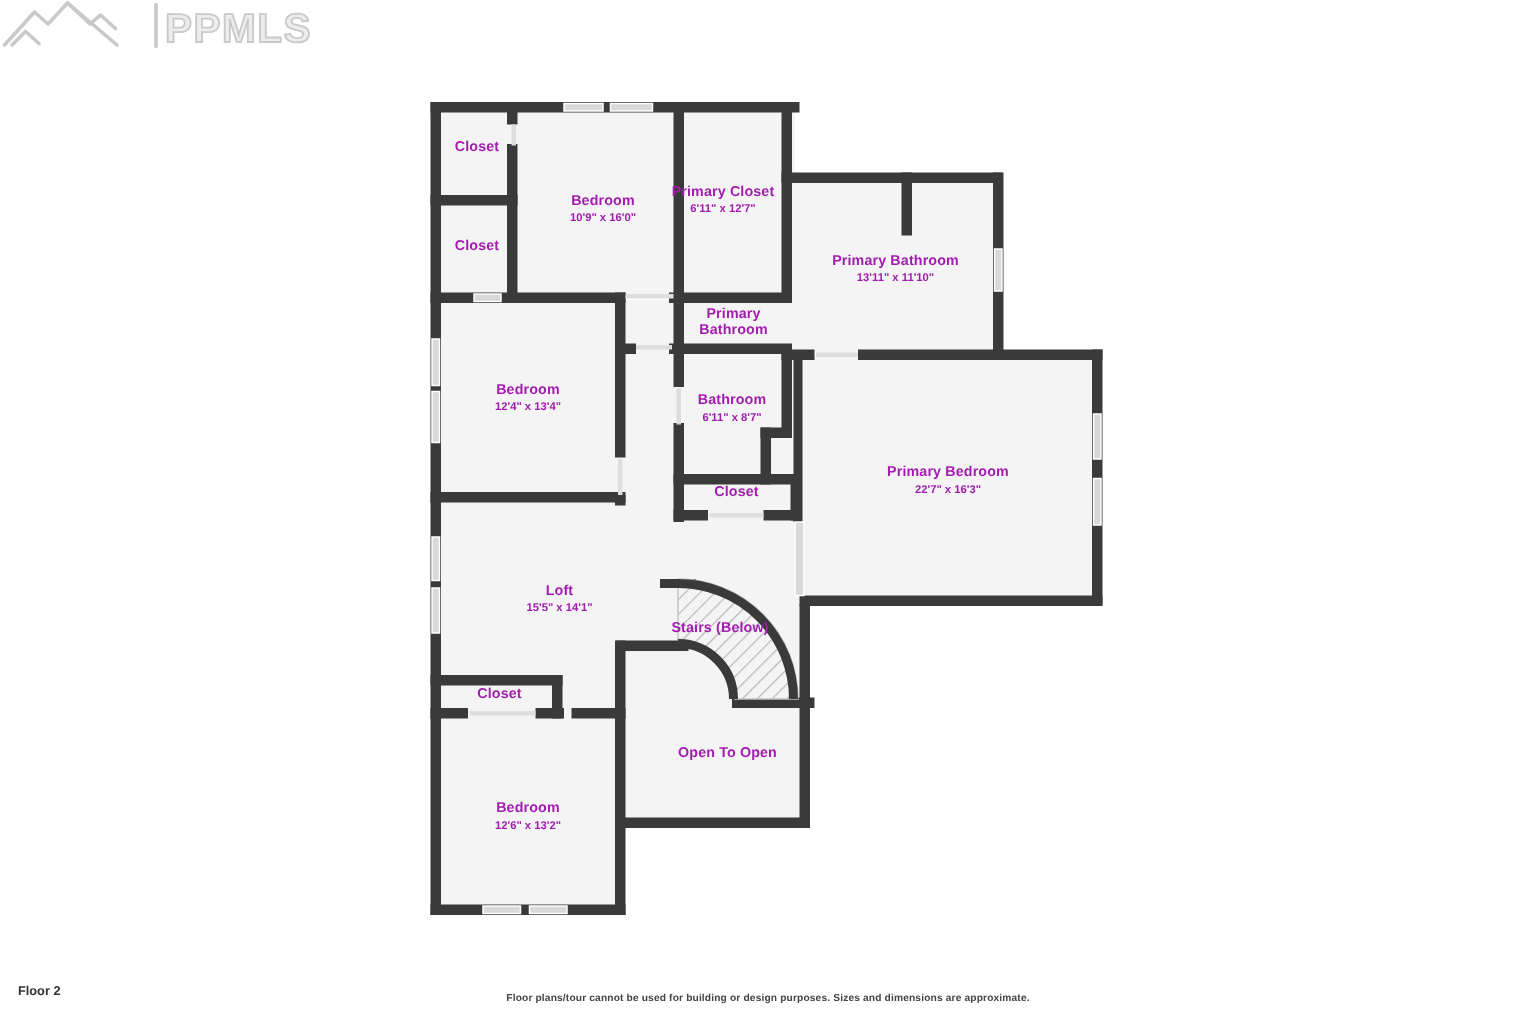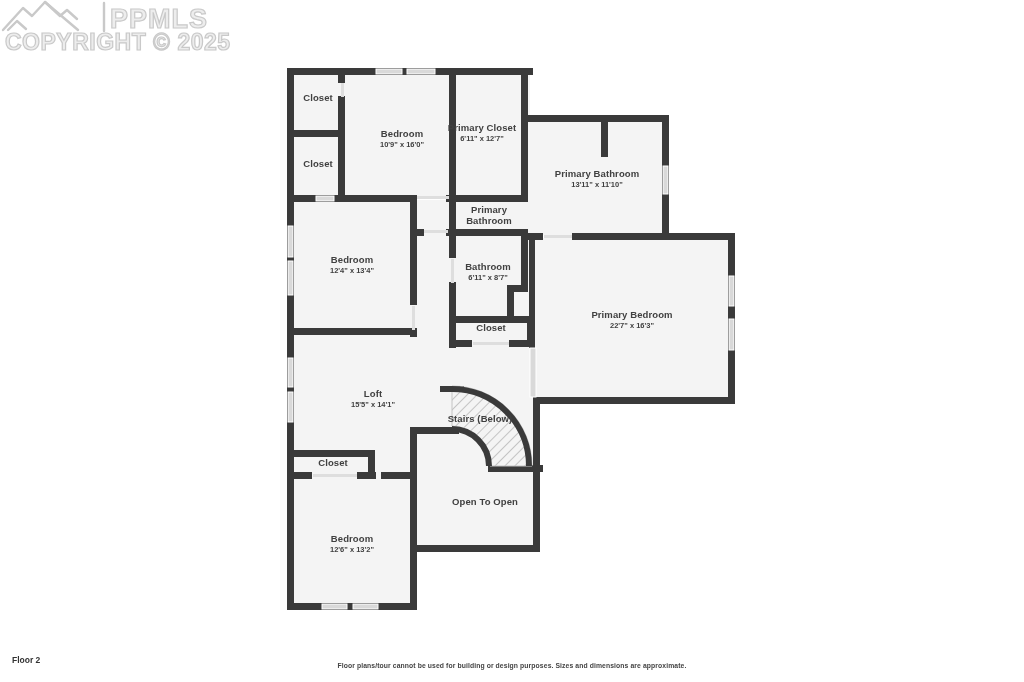--- a/index.html
+++ b/index.html
@@ -12,21 +12,21 @@
   .wm{position:absolute;left:0;top:0;width:230px;height:62px;}
   .wm-text{
     position:absolute;font-weight:700;color:rgba(190,190,190,0.28);
     -webkit-text-stroke:1.2px #c9c9c9;letter-spacing:1px;white-space:nowrap;
   }
   .wm-brand{left:110px;top:4px;font-size:27px;}
   .wm-copy{left:5px;top:29px;font-size:23px;letter-spacing:0.5px;}
   
   .room-label{
     position:absolute;transform:translate(-50%,-50%);text-align:center;
-    color:#404040;white-space:nowrap;pointer-events:none;
+    color:#a21caf;white-space:nowrap;pointer-events:none;
   }
   .room-label.wrap{white-space:normal;width:62px;}
   .room-name{font-size:9.5px;font-weight:700;line-height:1.18;letter-spacing:0.1px;}
   .room-dims{font-size:7.5px;font-weight:700;line-height:1.2;margin-top:1px;}
   .room-dims:empty{display:none;}
   
   .floor-label{position:absolute;left:12px;top:655px;font-size:8.5px;font-weight:700;color:#333;}
   .disclaimer{position:absolute;left:0;top:662px;width:1024px;text-align:center;
     font-size:6.8px;font-weight:700;color:#444;letter-spacing:0.1px;}
 </style>
@@ -38,21 +38,20 @@
   <div class="wm">
     <svg width="110" height="34" viewBox="0 0 110 34">
       <g fill="none" stroke="#c9c9c9" stroke-width="2.4" stroke-linejoin="round" stroke-linecap="round">
         <path d="M3,30 L23,8 L32,16 L45,2 L78,30"></path>
         <path d="M45,2 L60,16 L67,10 L77,19"></path>
         <path d="M8,30 L17,21 L26,29"></path>
         <line x1="104" y1="3" x2="104" y2="31"></line>
       </g>
     </svg>
     <div class="wm-text wm-brand">PPMLS</div>
-    <div class="wm-text wm-copy">COPYRIGHT © 2025</div>
   </div>
 
   <svg id="plan-svg" width="1024" height="682" viewBox="0 0 1024 682">
     <defs>
       <pattern id="hatch" width="7" height="7" patternUnits="userSpaceOnUse" patternTransform="rotate(45)">
         <rect width="7" height="7" fill="#f4f4f4"></rect>
         <line x1="0" y1="0" x2="0" y2="7" stroke="#b8b8b8" stroke-width="1.6"></line>
       </pattern>
     </defs>
 

